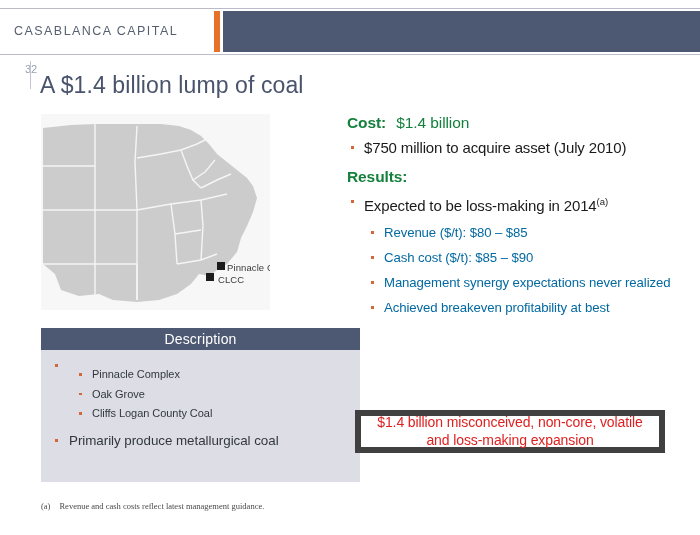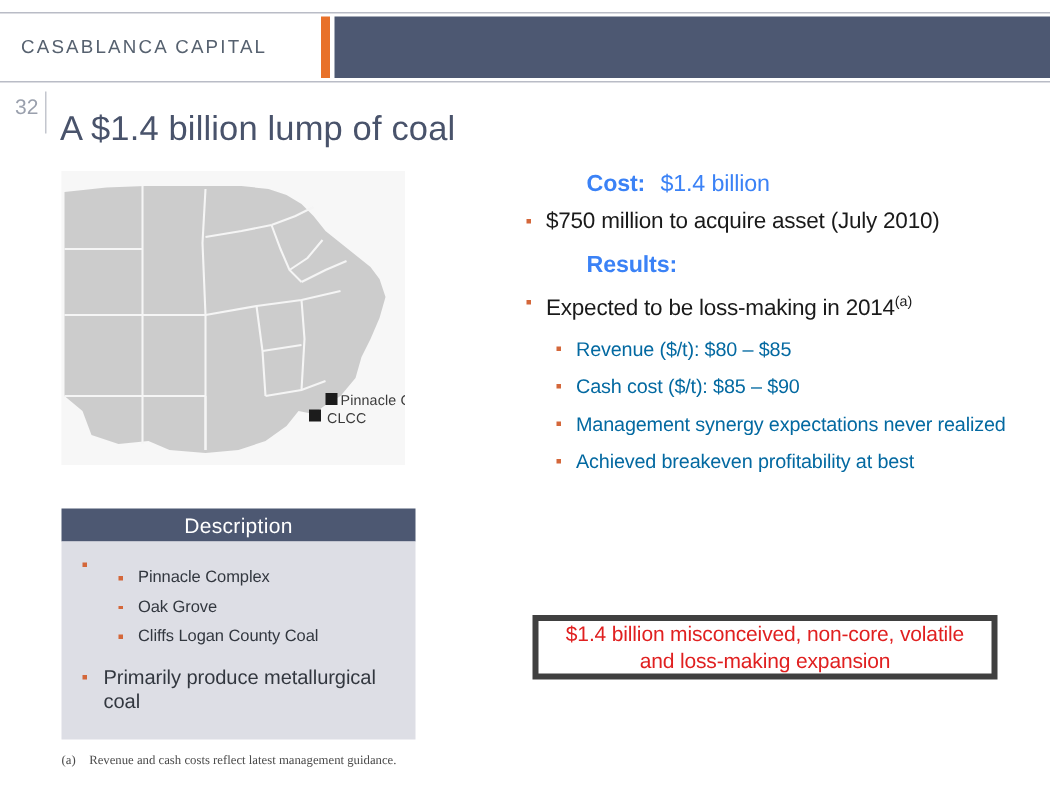--- a/index.html
+++ b/index.html
@@ -52,22 +52,22 @@
   #header-dark-bar {
     position: absolute;
     left: 223px; top: 11px;
     width: 477px; height: 41px;
     background: #4d5872;
   }
 
   
   #page-number {
     position: absolute;
-    left: 10px; top: 63px;
-    font-size: 14px;
+    left: 25px; top: 63px;
+    font-size: 11px;
     color: #9aa0ad;
   }
   #page-number-divider {
     position: absolute;
     left: 30px; top: 61px;
     width: 1px; height: 28px;
     background: #c3c6ce;
   }
 
   
@@ -98,22 +98,22 @@
     position: absolute;
     font-size: 9.5px;
     color: #3a3a3a;
     white-space: nowrap;
     letter-spacing: 0.1px;
   }
 
   
   #description-panel {
     position: absolute;
-    left: 41px; top: 339px;
-    width: 236px;
+    left: 41px; top: 328px;
+    width: 319px;
   }
   #description-header {
     height: 22px;
     background: #4d5872;
     color: #ffffff;
     font-size: 14px;
     text-align: center;
     line-height: 22px;
     letter-spacing: 0.2px;
   }
@@ -156,25 +156,24 @@
 
   
   #right-column {
     position: absolute;
     left: 347px; top: 113px;
     width: 330px;
   }
   .rc-heading {
     font-size: 15.5px;
     font-weight: bold;
-    color: #3b82f6;
+    color: #15803d;
     line-height: 20px;
     margin-bottom: 6px;
     letter-spacing: -0.1px;
-    margin-left: 44px;
   }
   .rc-heading .hdr-value {
     font-weight: 400;
   }
   .rc-l1 {
     position: relative;
     padding-left: 17px;
     font-size: 15px;
     color: #1a1a1a;
     line-height: 18.5px;
@@ -207,21 +206,21 @@
     vertical-align: super;
     letter-spacing: 0;
   }
   #results-heading { margin-top: 3px; }
 
   
   #red-callout {
     position: absolute;
     left: 355px; top: 410px;
     width: 310px; height: 43px;
-    border: 4px solid #404040;
+    border: 6px solid #404040;
     box-sizing: border-box;
     display: flex;
     align-items: center;
     justify-content: center;
   }
   #red-callout-text {
     font-size: 14px;
     color: #e02020;
     text-align: center;
     line-height: 17.5px;

